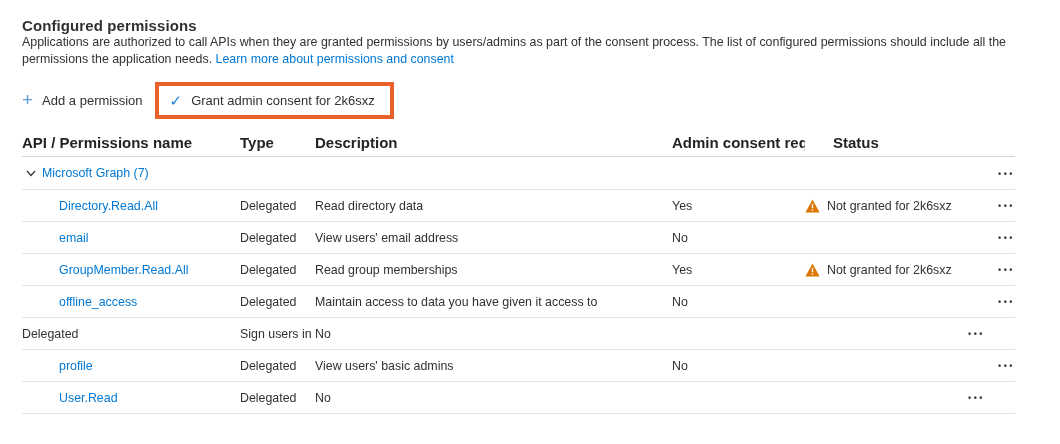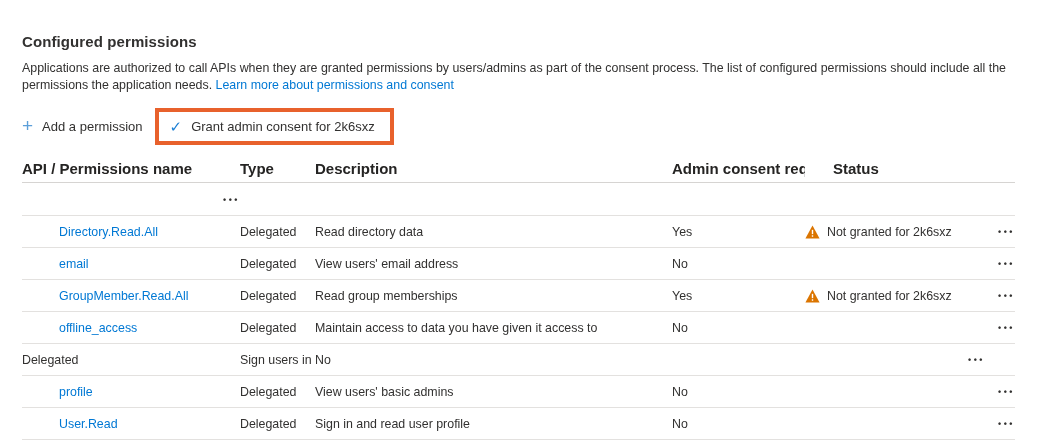--- a/index.html
+++ b/index.html
@@ -1,22 +1,22 @@
 <!DOCTYPE html>
 <html><head>
 <meta charset="utf-8">
 <style>
   * { box-sizing: border-box; margin: 0; padding: 0; }
   html, body { width: 1060px; height: 444px; background: #ffffff; overflow: hidden; }
   body { font-family: "Liberation Sans", sans-serif; color: #323130; }
   .page { padding: 17px 22px 0 22px; }
 
-  .title { font-size: 15px; font-weight: 600; color: #323130; letter-spacing: .1px; margin-top: 16px; }
+  .title { font-size: 15px; font-weight: 600; color: #323130; letter-spacing: .1px; }
 
-  .desc { margin-top: 10px; width: 998px; font-size: 12.4px; line-height: 16.5px; color: #323130; }
+  .desc { width: 998px; font-size: 12.4px; line-height: 16.5px; color: #323130; }
   .desc a { color: #0078d4; text-decoration: none; cursor: pointer; }
 
   .toolbar { margin-top: 10px; display: flex; align-items: center; height: 47px; }
   .tb-btn { display: inline-flex; align-items: center; gap: 9px; background: none; border: none;
             font-family: inherit; font-size: 13px; color: #323130; cursor: pointer; padding: 0; }
   .add-icon { color: #5c9fd9; font-size: 19px; font-weight: 300; line-height: 1; transform: translateY(-1px); }
   .check-icon { color: #1b7fd4; font-size: 15px; font-weight: 400; line-height: 1; }
   .grant-box { margin-left: 12px; border: 4px solid #e8612c; padding: 7px 15px 7px 11px;
                display: inline-flex; align-items: center; }
 
@@ -68,20 +68,28 @@
     <div class="grid-row hdr">
       <div class="hcell">API / Permissions name</div>
       <div class="hcell">Type</div>
       <div class="hcell">Description</div>
       <div class="hcell">Admin consent requ...</div>
       <div class="hcell status-h">Status</div>
       <div class="hcell"></div>
     </div>
 
     <div class="grid-row row group-row">
+      <div class="cell group-cell" style="grid-column: 1 / span 5;">
+        <span class="chevron">
+          <svg width="12" height="12" viewBox="0 0 12 12">
+              <polyline points="2,4 6,8.5 10,4" fill="none" stroke="#323130" stroke-width="1.2"></polyline>
+            </svg>
+        </span>
+        <span class="link">Microsoft Graph (7)</span>
+      </div>
       <div class="cell menu-cell">
         <button class="menu-btn">•••</button>
       </div>
     </div>
 
     <div class="grid-row row">
       <div class="cell name-cell"><span class="link">Directory.Read.All</span></div>
       <div class="cell">Delegated</div>
       <div class="cell">Read directory data</div>
       <div class="cell">Yes</div>
@@ -155,21 +163,20 @@
       <div class="cell">No</div>
       <div class="cell status-cell">
           <span></span>
         </div>
       <div class="cell menu-cell"><button class="menu-btn">•••</button></div>
     </div>
 
     <div class="grid-row row">
       <div class="cell name-cell"><span class="link">User.Read</span></div>
       <div class="cell">Delegated</div>
-      <div class="cell">Sign in and read user profile</div>
       <div class="cell">No</div>
       <div class="cell status-cell">
           <span></span>
         </div>
       <div class="cell menu-cell"><button class="menu-btn">•••</button></div>
     </div>
 
   </div>
 </div>
 

